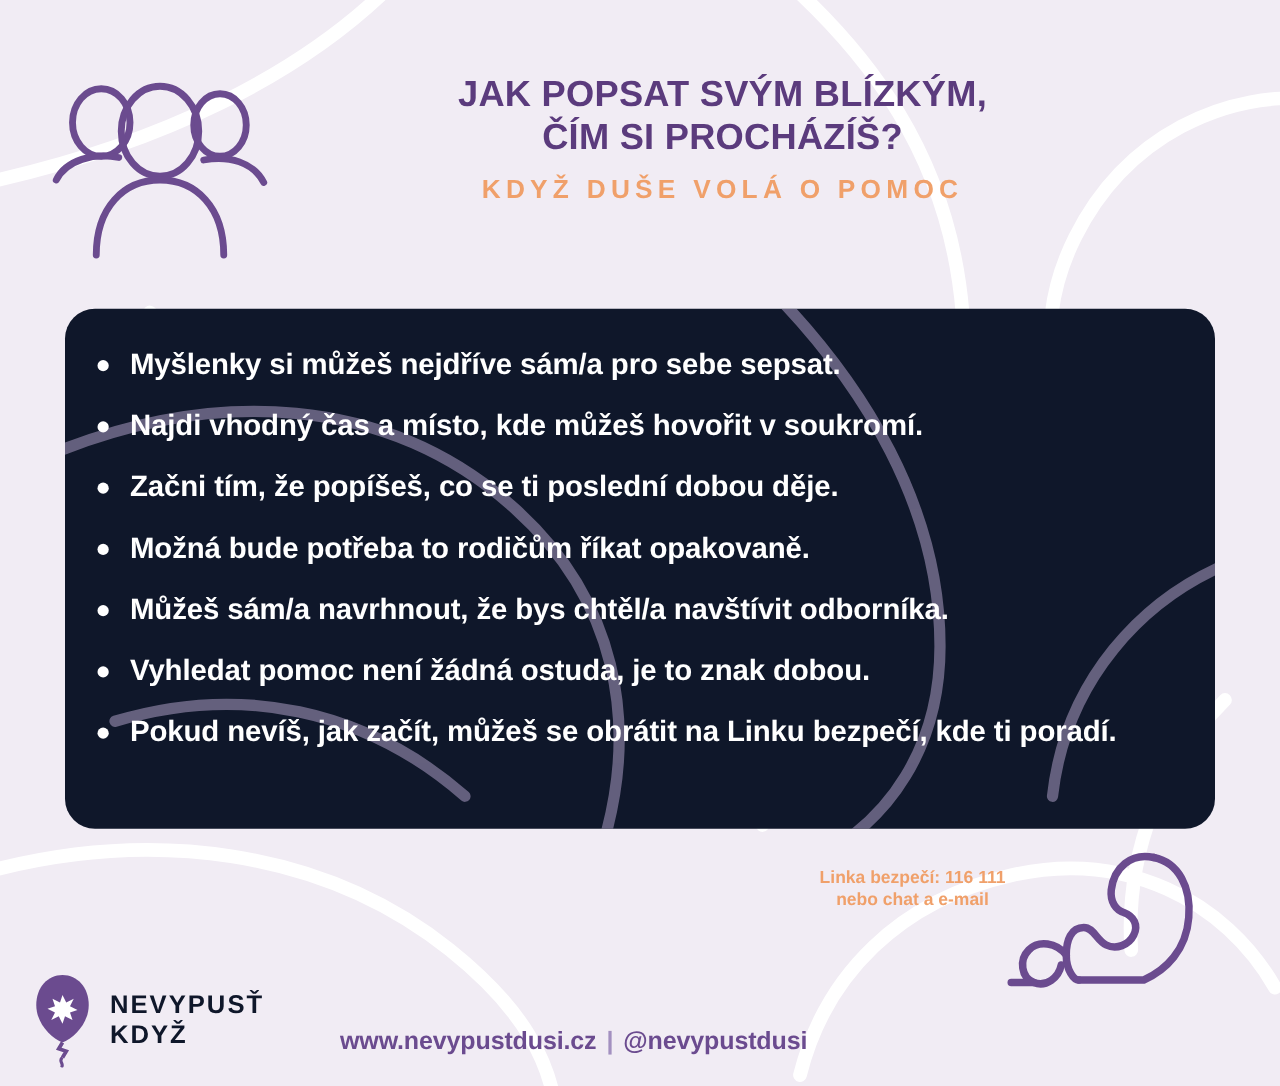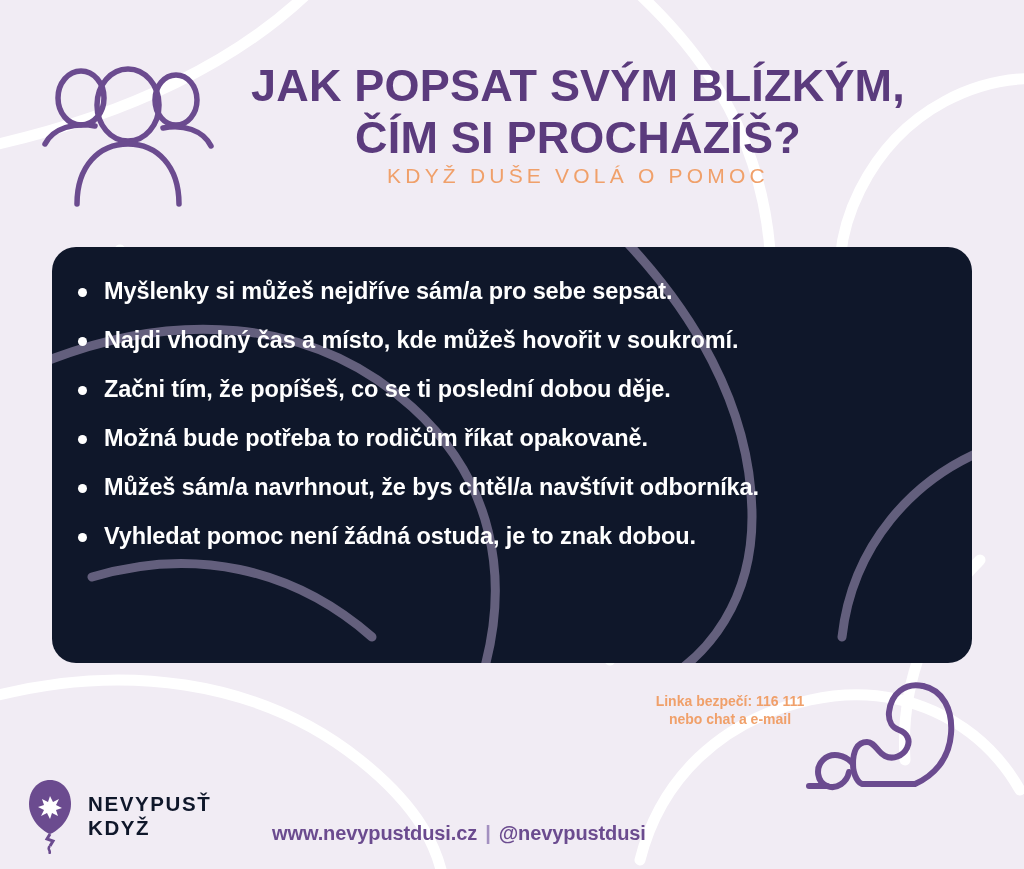--- a/index.html
+++ b/index.html
@@ -33,29 +33,30 @@
 
   
   .heading {
     position:absolute;
     left:228px; top:60px;
     width:700px;
     text-align:center;
   }
   .title {
     color:#5b3b7d;
-    font-size:45px;
+    font-size:29px;
     font-weight:bold;
     line-height:1.16;
     letter-spacing:0.2px;
   }
   .subtitle {
+    margin-top:13px;
     color:#f0a06a;
     font-size:21px;
-    font-weight:normal;
+    font-weight:bold;
     letter-spacing:4.2px;
   }
 
   
   .card {
     position:absolute;
     left:52px; top:247px;
     width:920px; height:416px;
     background:#0f172a;
     border-radius:24px;
@@ -206,20 +207,24 @@
         <span class="bullet-text">Možná bude potřeba to rodičům říkat opakovaně.</span>
       </li>
       <li class="bullet">
         <span class="dot"></span>
         <span class="bullet-text">Můžeš sám/a navrhnout, že bys chtěl/a navštívit odborníka.</span>
       </li>
       <li class="bullet">
         <span class="dot"></span>
         <span class="bullet-text">Vyhledat pomoc není žádná ostuda, je to znak dobou.</span>
       </li>
+      <li class="bullet">
+        <span class="dot"></span>
+        <span class="bullet-text">Pokud nevíš, jak začít, můžeš se obrátit na Linku bezpečí, kde ti poradí.</span>
+      </li>
     </ul>
   </div>
 
   <div class="helpline">
     <div>Linka bezpečí: 116 111</div>
     <div>nebo chat a e-mail</div>
   </div>
 
   <svg class="ear-icon" viewBox="0 0 160 140">
     <g fill="none" stroke="#6b4b8f" stroke-width="6" stroke-linecap="round" stroke-linejoin="round">

